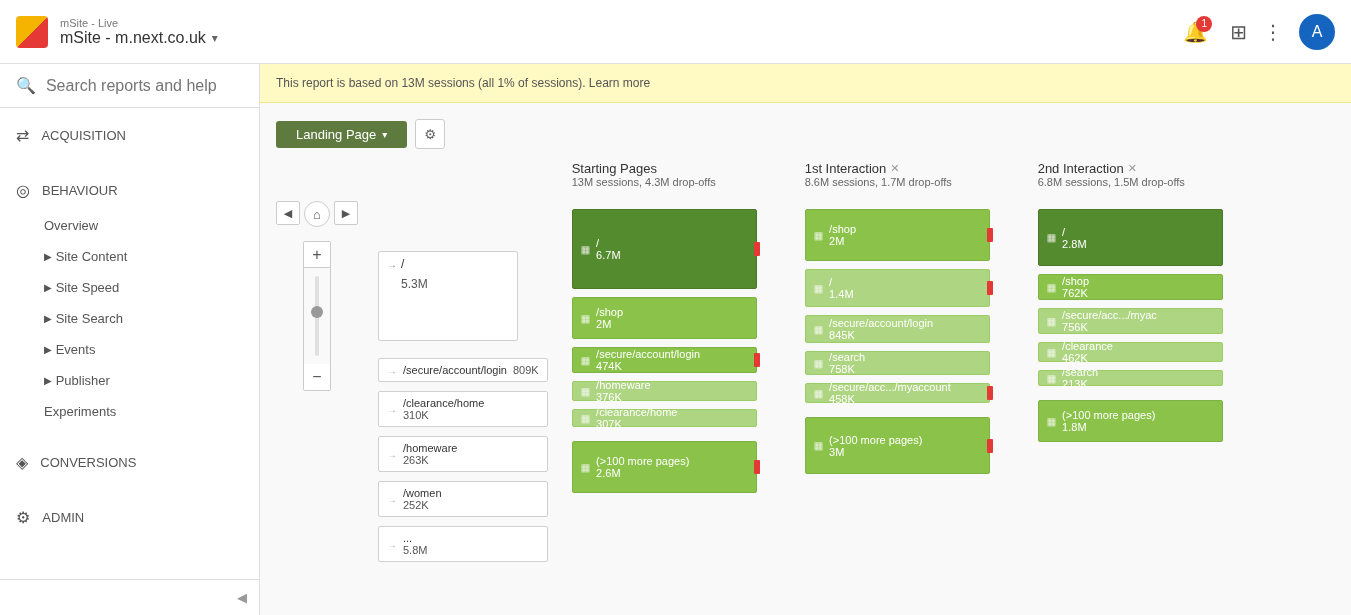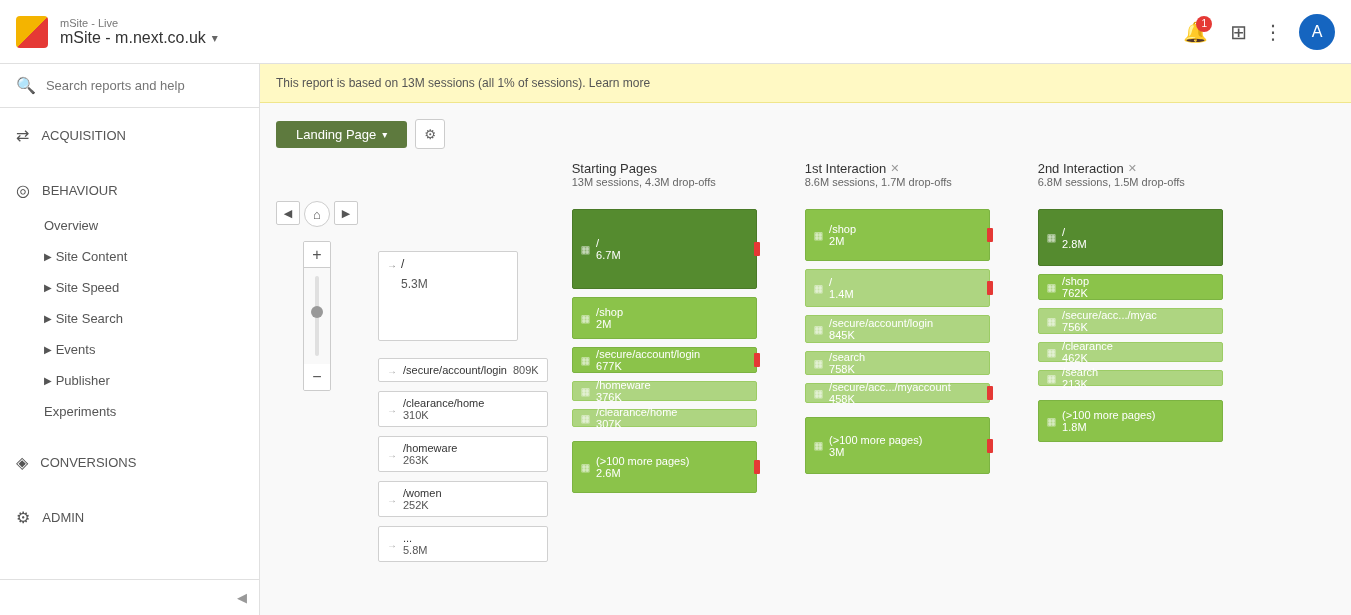--- a/index.html
+++ b/index.html
@@ -47,21 +47,21 @@
       overflow-y: auto;
       flex-shrink: 0;
     }
     .search-box {
       display: flex;
       align-items: center;
       padding: 12px 16px;
       border-bottom: 1px solid #e0e0e0;
     }
     .search-icon { color: #999; font-size: 16px; margin-right: 10px; }
-    .search-input { border: none; outline: none; font-size: 13px; color: #555; width: 100%; background: transparent; }
+    .search-input { border: none; outline: none; font-size: 16px; color: #555; width: 100%; background: transparent; }
     .nav-section { padding: 8px 0; }
     .nav-item {
       display: flex;
       align-items: center;
       padding: 10px 16px;
       cursor: pointer;
       color: #555;
       font-size: 13px;
       font-weight: 500;
     }
@@ -467,21 +467,21 @@
             <span class="grid-mini">▦</span>
             <div>
               <div>/shop</div>
               <div>2M</div>
             </div>
           </div>
           <div class="session-bar bar-green-mid" style="height:26px;">
             <span class="grid-mini">▦</span>
             <div>
               <div>/secure/account/login</div>
-              <div>677K</div>
+              <div>474K</div>
             </div>
             <div class="drop-pip"></div>
           </div>
           <div class="session-bar bar-green-light" style="height:20px;">
             <span class="grid-mini">▦</span>
             <div>
               <div>/homeware</div>
               <div>376K</div>
             </div>
           </div>

